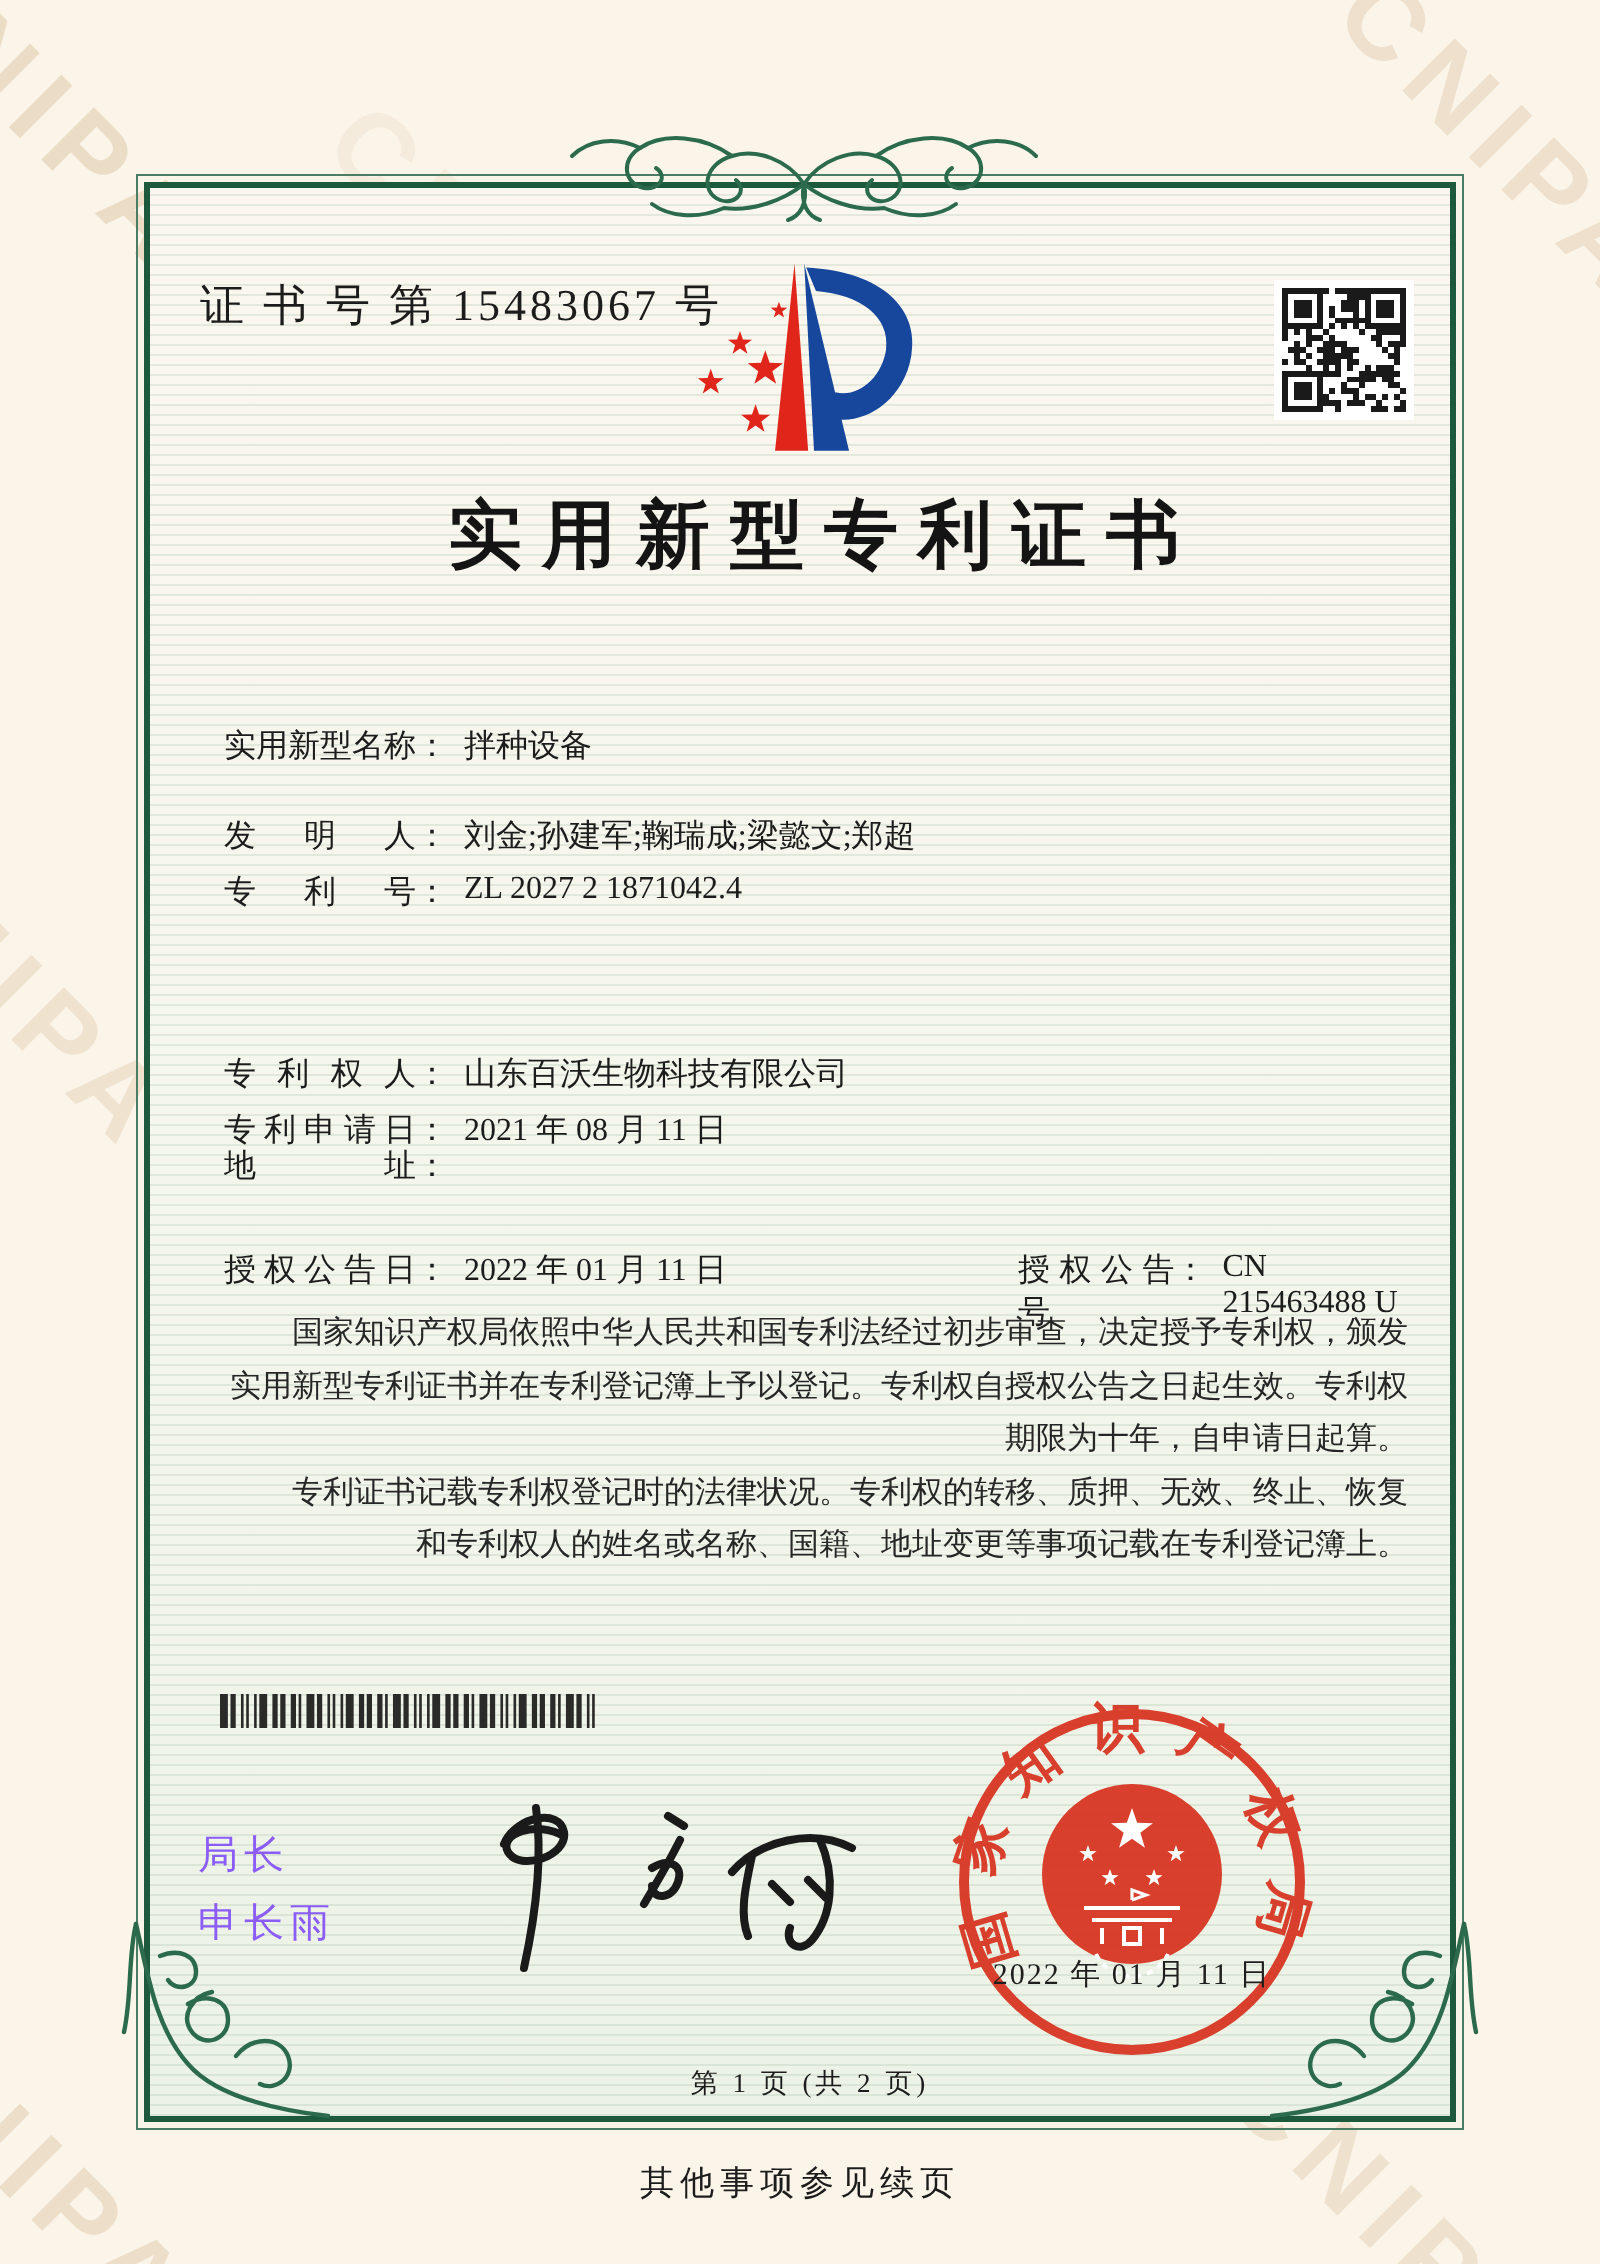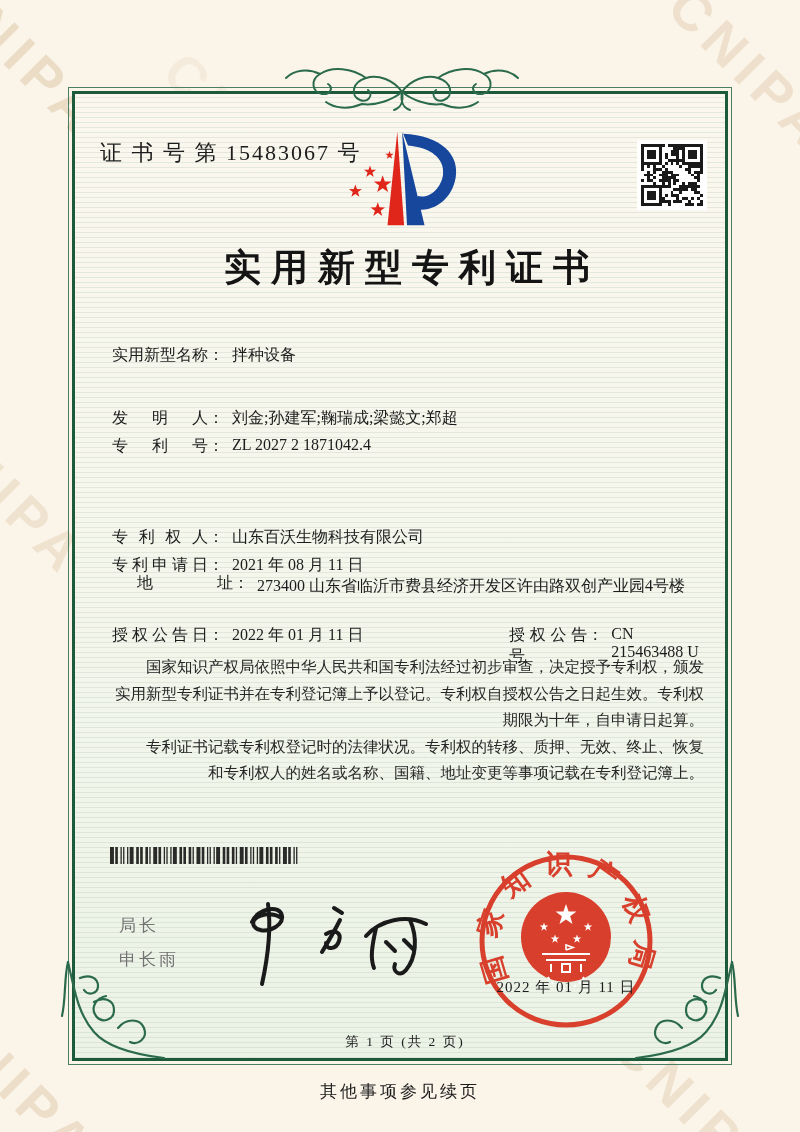--- a/index.html
+++ b/index.html
@@ -33,22 +33,22 @@
            font-size:37px; font-weight:bold; letter-spacing:10px; color:#141414;margin-left:12px; }
   .frow { position:absolute; left:112px; font-size:16px; display:flex; }
   .flabel { display:inline-block; width:96px; text-align:justify; text-align-last:justify; }
   .fvalue { margin-left:8px; }
   .addr-val { width:452px; line-height:26px; }
   .grant2 { position:absolute; left:397px; top:0; display:flex; }
   .paras { position:absolute; left:100px; top:654px; width:604px;
            font-size:15.5px; line-height:26.6px; color:#262626; }
   .paras p { text-indent:2em;text-align:right; }
   .barcode { position:absolute; left:110px; top:847px; width:190px; height:17px; }
-  .signer { position:absolute; left:119px; font-family:"Liberation Sans","DejaVu Sans",sans-serif;
-            font-size:17px; letter-spacing:3px; color:#737373; }
+  .signer { position:absolute; left:99px; font-family:"Liberation Sans","DejaVu Sans",sans-serif;
+            font-size:20px; letter-spacing:3px; color:#8b5cf6; }
   .signature { position:absolute; left:238px; top:898px; width:205px; height:92px; }
   .seal { position:absolute; left:478px; top:853px; width:176px; height:176px; overflow:visible; z-index:4; }
   .seal-date { position:absolute; left:480px; top:978px; width:172px; text-align:center;
                font-size:15px; letter-spacing:1px; color:#1e1e1e; z-index:5; }
   .page-info { position:absolute; left:0; top:1033px; width:800px; text-align:center;
                font-size:13.5px; letter-spacing:2px;padding-left:10px; }
   .note { position:absolute; left:0; top:1080px; width:800px; text-align:center;
           font-size:17px; letter-spacing:3px; }
   .ornament { position:absolute; pointer-events:none; }
 </style>
@@ -359,21 +359,21 @@
         <rect x="15" y="20" width="1" height="1" fill="#1a1a1a"></rect>
         <rect x="16" y="20" width="1" height="1" fill="#1a1a1a"></rect>
         <rect x="17" y="20" width="1" height="1" fill="#1a1a1a"></rect>
         <rect x="19" y="20" width="1" height="1" fill="#1a1a1a"></rect>
         <rect x="20" y="20" width="1" height="1" fill="#1a1a1a"></rect>
       </svg>
   </div>
 
   <div class="title">实用新型专利证书</div>
 
-  <div class="frow" style="top:345px;align-items:flex-end;">
+  <div class="frow" style="top:363px;align-items:flex-end;">
     <span class="flabel">实用新型名称</span>
       <span>：</span>
     <span class="fvalue">拌种设备</span>
   </div>
   <div class="frow" style="top:408px;">
     <span class="flabel">发明人</span>
       <span>：</span>
     <span class="fvalue">刘金;孙建军;鞠瑞成;梁懿文;郑超</span>
   </div>
   <div class="frow" style="top:436px;">
@@ -384,24 +384,23 @@
   <div class="frow" style="top:508px;margin-top:47px;">
     <span class="flabel">专利申请日</span>
       <span>：</span>
     <span class="fvalue">2021 年 08 月 11 日</span>
   </div>
   <div class="frow" style="top:527px;">
     <span class="flabel">专利权人</span>
       <span>：</span>
     <span class="fvalue">山东百沃生物科技有限公司</span>
   </div>
-  <div class="frow" style="top:573px;margin-left:25px;">
+  <div class="frow" style="top:573px;">
     <span class="flabel">地址</span>
       <span>：</span>
-    <span class="fvalue addr-val">273400  山东省临沂市费县经济开发区许由路双创产业园4号楼</span>
   </div>
 
   <div class="frow" style="top:625px; width:592px;">
     <span class="flabel">授权公告日</span>
       <span>：</span>
     <span class="fvalue">2022 年 01 月 11 日</span>
     <span class="grant2">
       <span class="flabel">授权公告号</span>
         <span>：</span>
       <span class="fvalue">CN 215463488 U</span>

